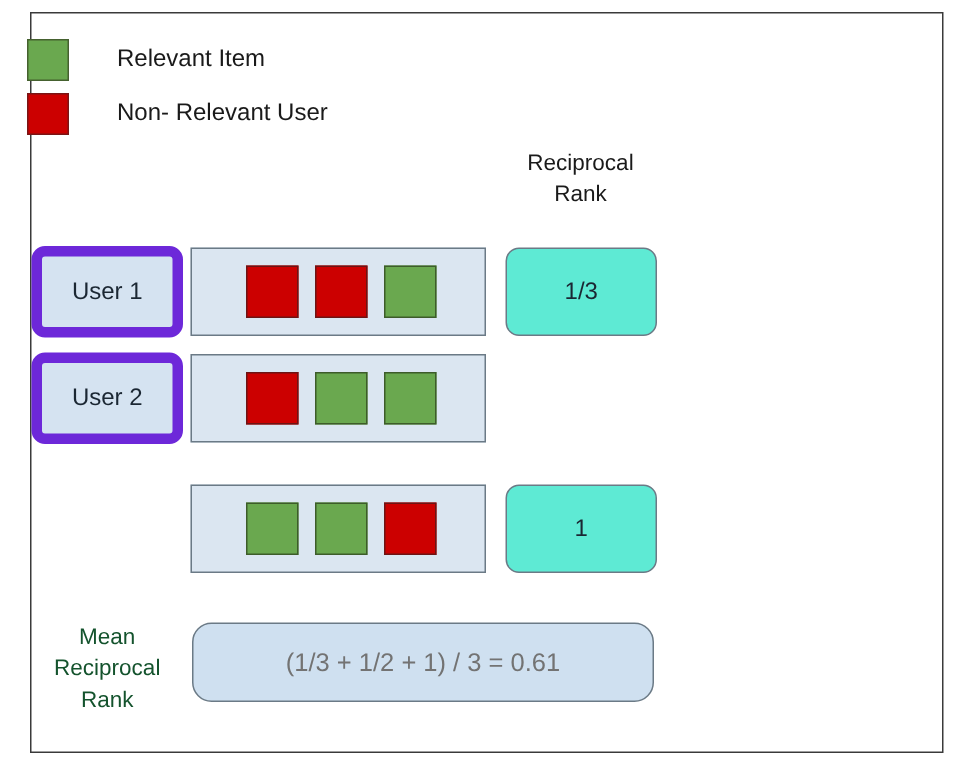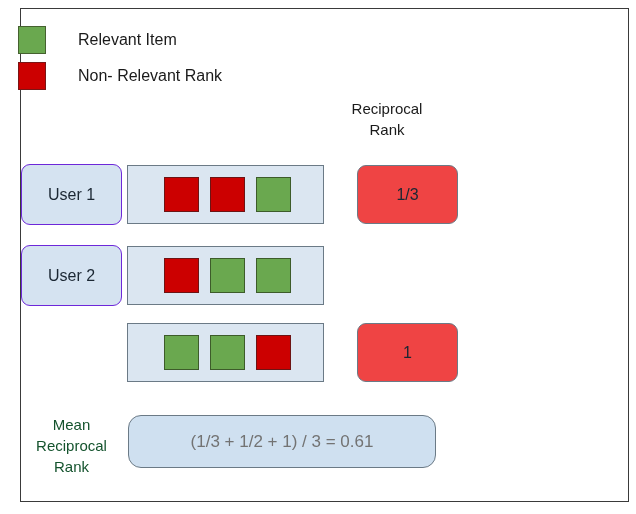--- a/index.html
+++ b/index.html
@@ -75,31 +75,31 @@
   }
 
   
   .row {
     position: absolute;
     left: 21px;
     width: 420px;
     height: 61px;
   }
   .row-1 { top: 164px; }
-  .row-2 { top: 245px; }
+  .row-2 { top: 235px; }
   .row-3 { top: 322px; }
 
   .user-box {
     position: absolute;
     left: 0;
     top: 0;
     width: 101px;
     height: 61px;
     background: #d5e3f1;
-    border: 1px solid #6d28d9;
+    border: 7px solid #6d28d9;
     border-radius: 9px;
     box-sizing: border-box;
     display: flex;
     align-items: center;
     justify-content: center;
     font-size: 16px;
     color: #1b2733;
   }
 
   .items-box {
@@ -130,30 +130,29 @@
     background: #cc0000;
     border: 1px solid #6d1414;
   }
 
   .rr-box {
     position: absolute;
     left: 316px;
     top: 1px;
     width: 101px;
     height: 59px;
-    background: #ef4444;
+    background: #5eead4;
     border: 1px solid #6b7a86;
     border-radius: 9px;
     box-sizing: border-box;
     display: flex;
     align-items: center;
     justify-content: center;
     font-size: 16px;
     color: #1b2733;
-    margin-left: 20px;
   }
 
   
   .summary-label {
     position: absolute;
     left: 21px;
     top: 414px;
     width: 101px;
     text-align: center;
     font-size: 15px;
@@ -183,21 +182,21 @@
 <div id="canvas">
   <div class="frame"></div>
 
   <div class="legend">
     <div class="legend-row">
       <div class="swatch green"></div>
       <div class="legend-label">Relevant Item</div>
     </div>
     <div class="legend-row">
       <div class="swatch red"></div>
-      <div class="legend-label">Non- Relevant Rank</div>
+      <div class="legend-label">Non- Relevant User</div>
     </div>
   </div>
 
   <div class="col-header">
     <div>Reciprocal</div>
     <div>Rank</div>
   </div>
 
   <div class="row row-1">
     <div class="user-box">User 1</div>

